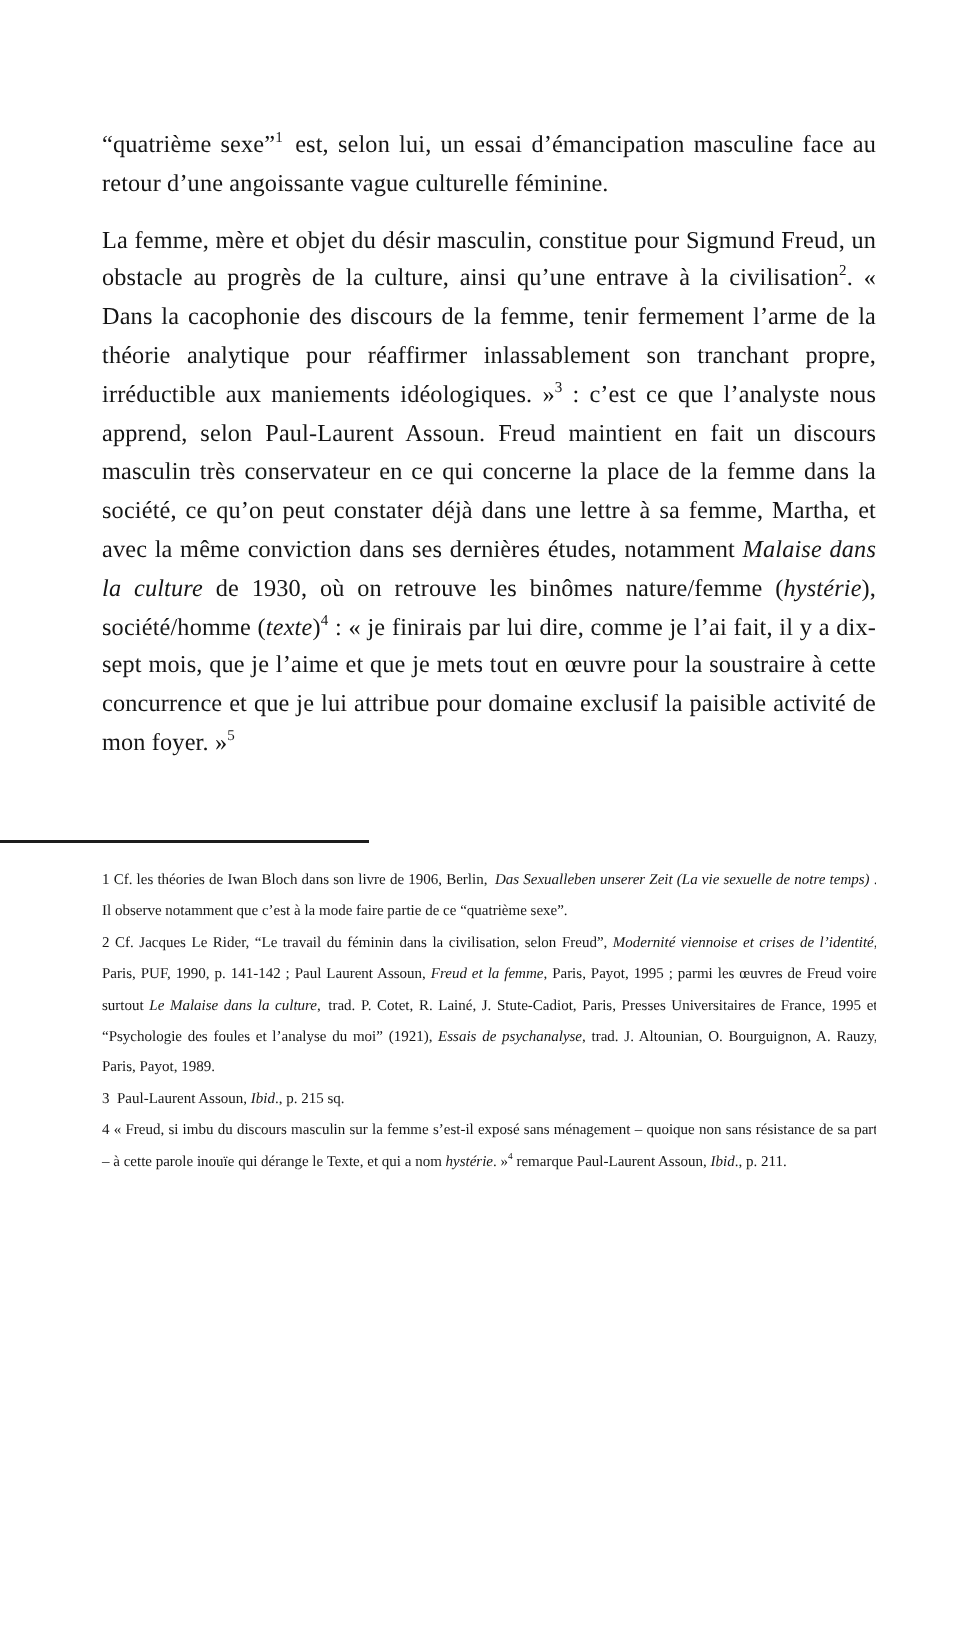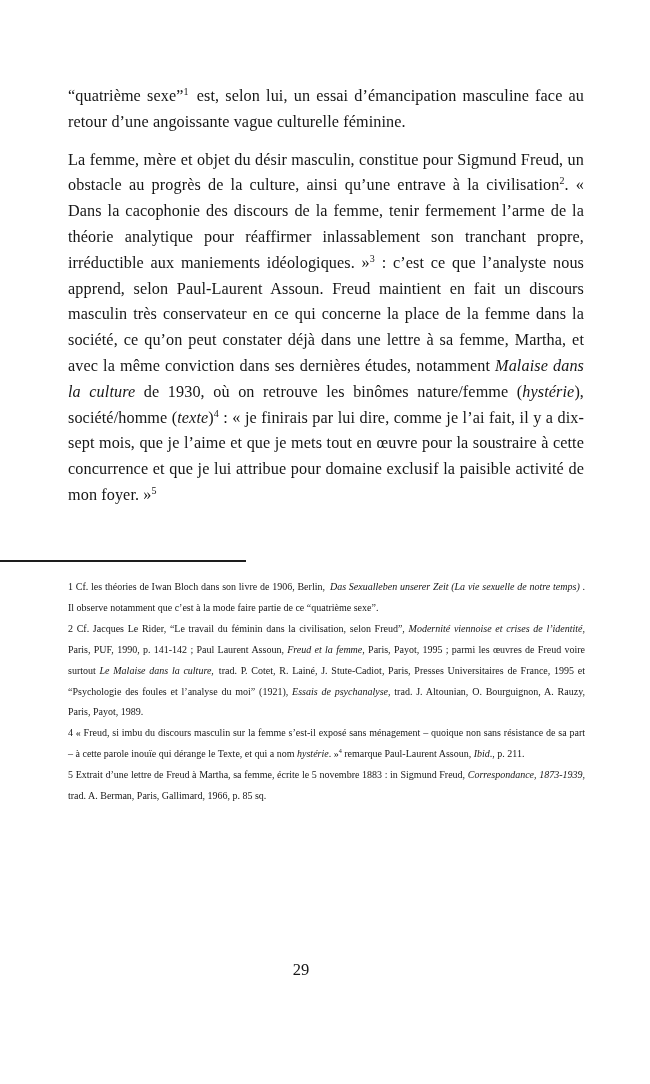--- a/index.html
+++ b/index.html
@@ -4,21 +4,20 @@
 <style>
   html, body { margin: 0; padding: 0; background: #ffffff; }
   .page {
     position: relative;
     width: 584px;
     height: 1084px;
     background: #ffffff;
     font-family: "Liberation Serif", "DejaVu Serif", serif;
     color: #161616;
     overflow: hidden;
-    padding-left: 18px;
   }
   .body-text {
     position: absolute;
     left: 68px;
     top: 84px;
     width: 516px;
     font-size: 16.2px;
     line-height: 25.8px;
     text-align: justify;
     letter-spacing: 0.1px;
@@ -66,19 +65,18 @@
   <div class="body-text">
     <p class="para">“quatrième sexe”<sup>1</sup> est, selon lui, un essai d’émancipation masculine face au retour d’une angoissante vague culturelle féminine.</p>
     <p class="para">La femme, mère et objet du désir masculin, constitue pour Sigmund Freud, un obstacle au progrès de la culture, ainsi qu’une entrave à la civilisation<sup>2</sup>. « Dans la cacophonie des discours de la femme, tenir fermement l’arme de la théorie analytique pour réaffirmer inlassablement son tranchant propre, irréductible aux maniements idéologiques. »<sup>3</sup> : c’est ce que l’analyste nous apprend, selon Paul-Laurent Assoun. Freud maintient en fait un discours masculin très conservateur en ce qui concerne la place de la femme dans la société, ce qu’on peut constater déjà dans une lettre à sa femme, Martha, et avec la même conviction dans ses dernières études, notamment <i>Malaise dans la culture</i> de 1930, où on retrouve les binômes nature/femme (<i>hystérie</i>), société/homme (<i>texte</i>)<sup>4</sup> : « je finirais par lui dire, comme je l’ai fait, il y a dix-sept mois, que je l’aime et que je mets tout en œuvre pour la soustraire à cette concurrence et que je lui attribue pour domaine exclusif la paisible activité de mon foyer. »<sup>5</sup></p>
   </div>
 
   <div class="footnote-rule"></div>
 
   <div class="footnotes">
     <div class="footnote">1 Cf. les théories de Iwan Bloch dans son livre de 1906, Berlin, <i>Das Sexualleben unserer Zeit (La vie sexuelle de notre temps)</i> . Il observe notamment que c’est à la mode faire partie de ce “quatrième sexe”.</div>
     <div class="footnote">2 Cf. Jacques Le Rider, “Le travail du féminin dans la civilisation, selon Freud”, <i>Modernité viennoise et crises de l’identité</i>, Paris, PUF, 1990, p. 141-142 ; Paul Laurent Assoun, <i>Freud et la femme</i>, Paris, Payot, 1995 ; parmi les œuvres de Freud voire surtout <i>Le Malaise dans la culture</i>, trad. P. Cotet, R. Lainé, J. Stute-Cadiot, Paris, Presses Universitaires de France, 1995 et “Psychologie des foules et l’analyse du moi” (1921), <i>Essais de psychanalyse</i>, trad. J. Altounian, O. Bourguignon, A. Rauzy, Paris, Payot, 1989.</div>
+    <div class="footnote">3 Paul-Laurent Assoun, <i>Ibid</i>., p. 215 sq.</div>
     <div class="footnote">4 « Freud, si imbu du discours masculin sur la femme s’est-il exposé sans ménagement – quoique non sans résistance de sa part – à cette parole inouïe qui dérange le Texte, et qui a nom <i>hystérie</i>. »<sup>4</sup> remarque Paul-Laurent Assoun, <i>Ibid</i>., p. 211.</div>
-    <div class="footnote">5 Extrait d’une lettre de Freud à Martha, sa femme, écrite le 5 novembre 1883 : in Sigmund Freud, <i>Correspondance, 1873-1939</i>, trad. A. Berman, Paris, Gallimard, 1966, p. 85 sq.</div>
   </div>
 
-  <div class="page-number">29</div>
 
 </div>
 
 </body></html>

